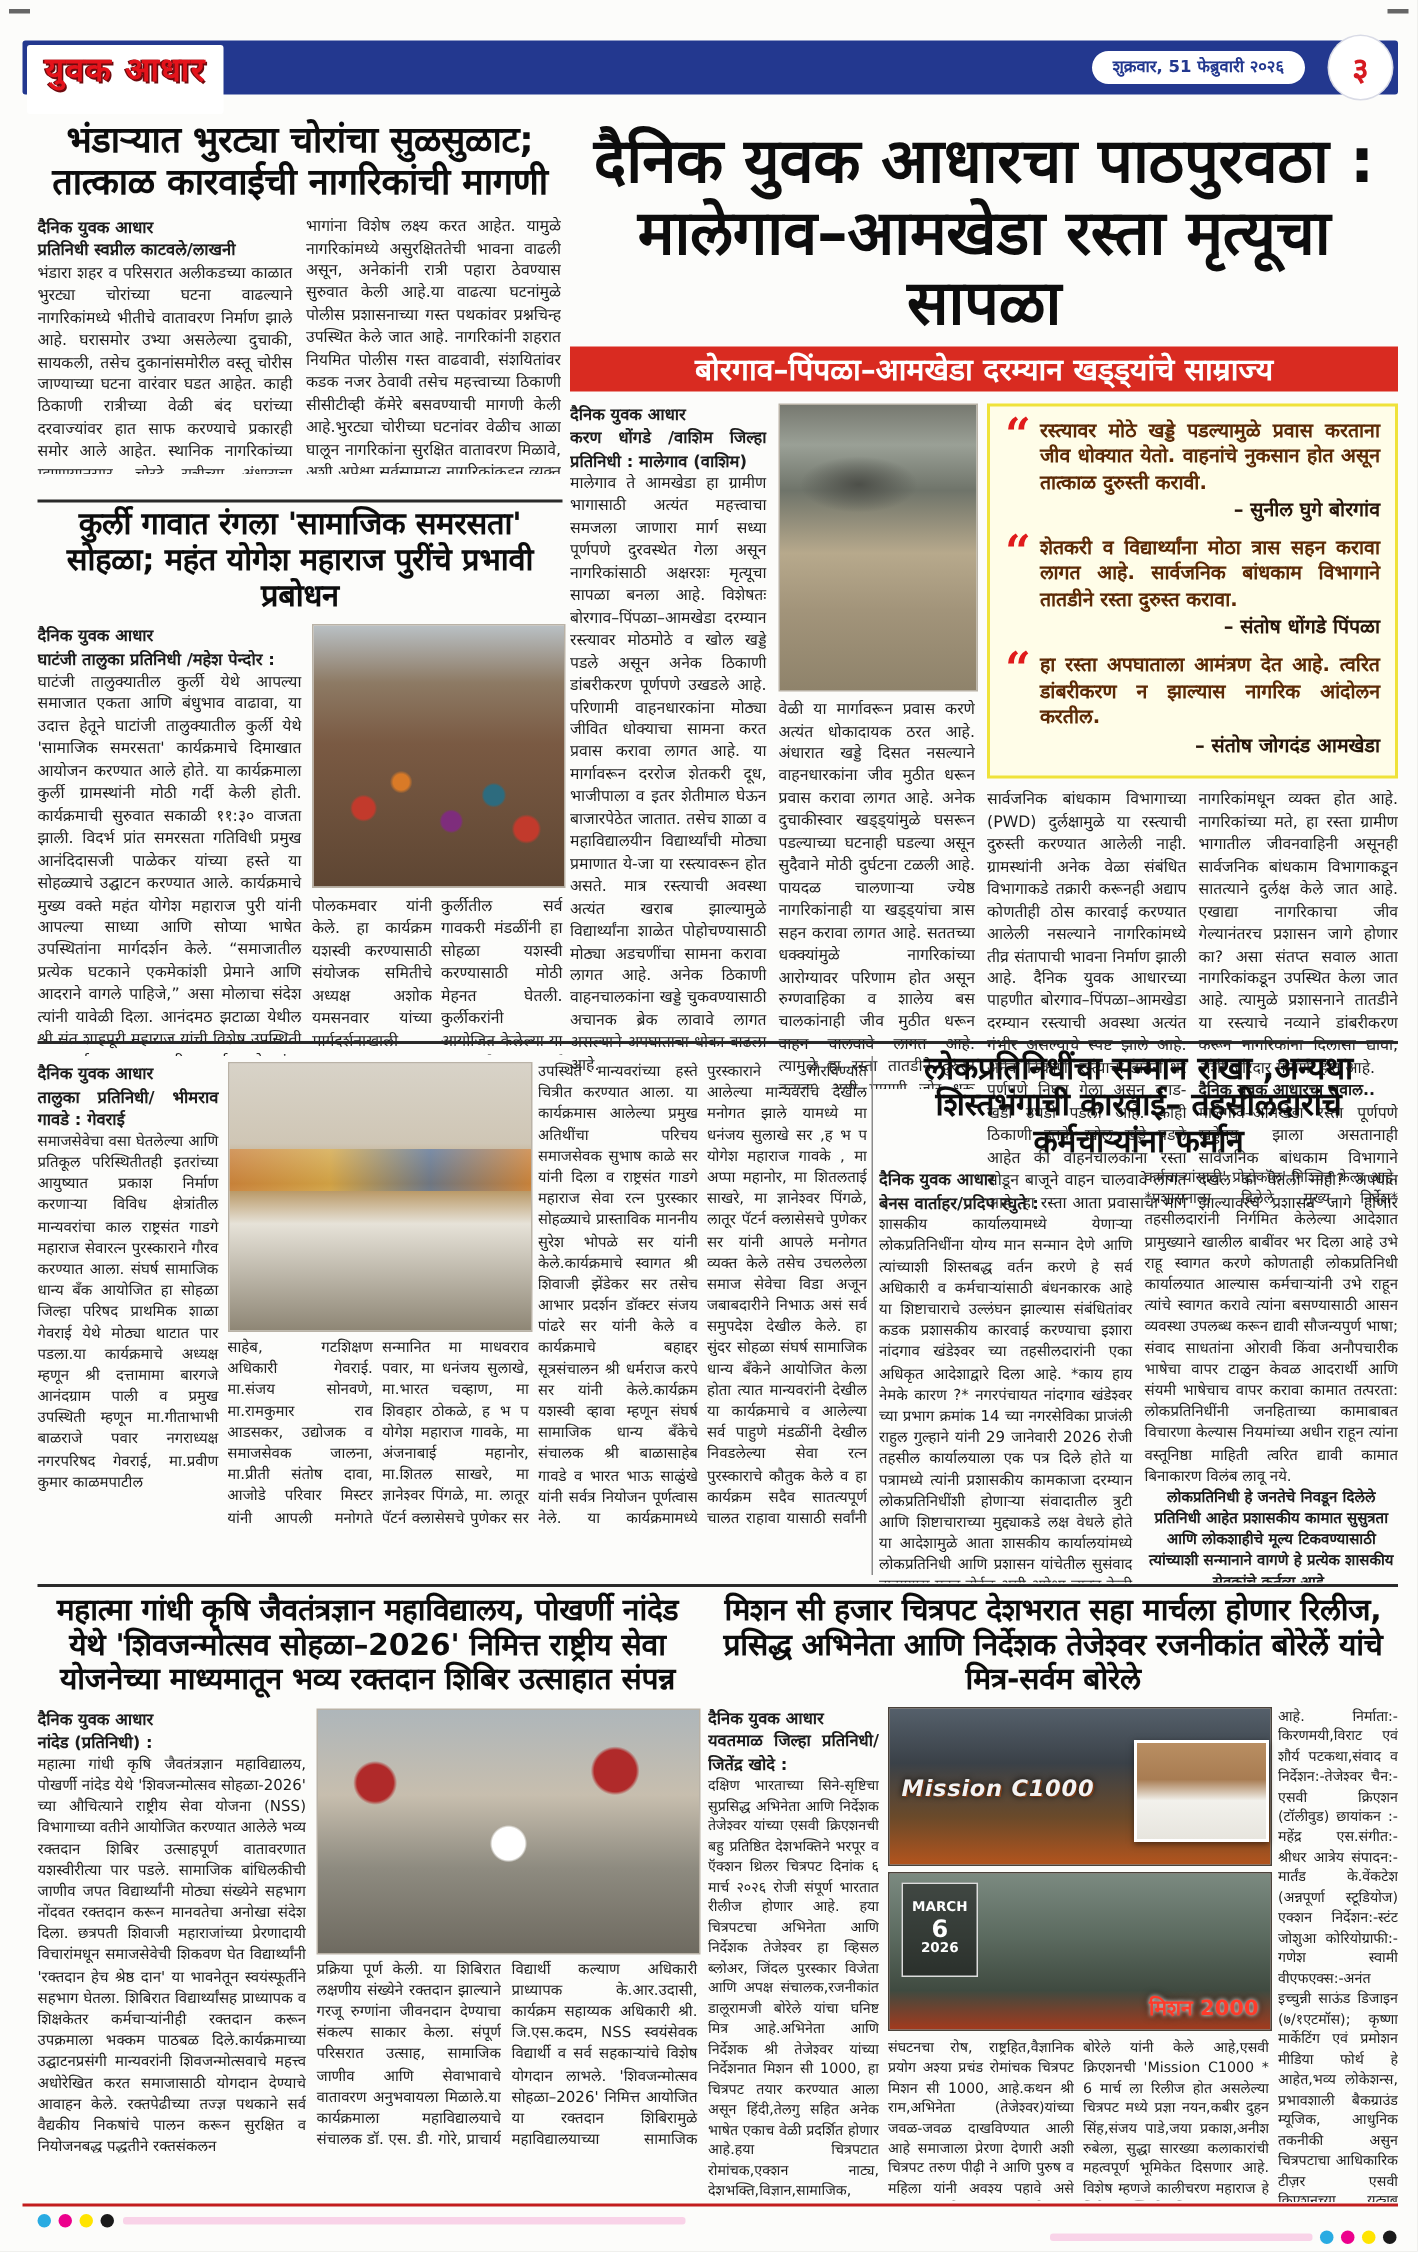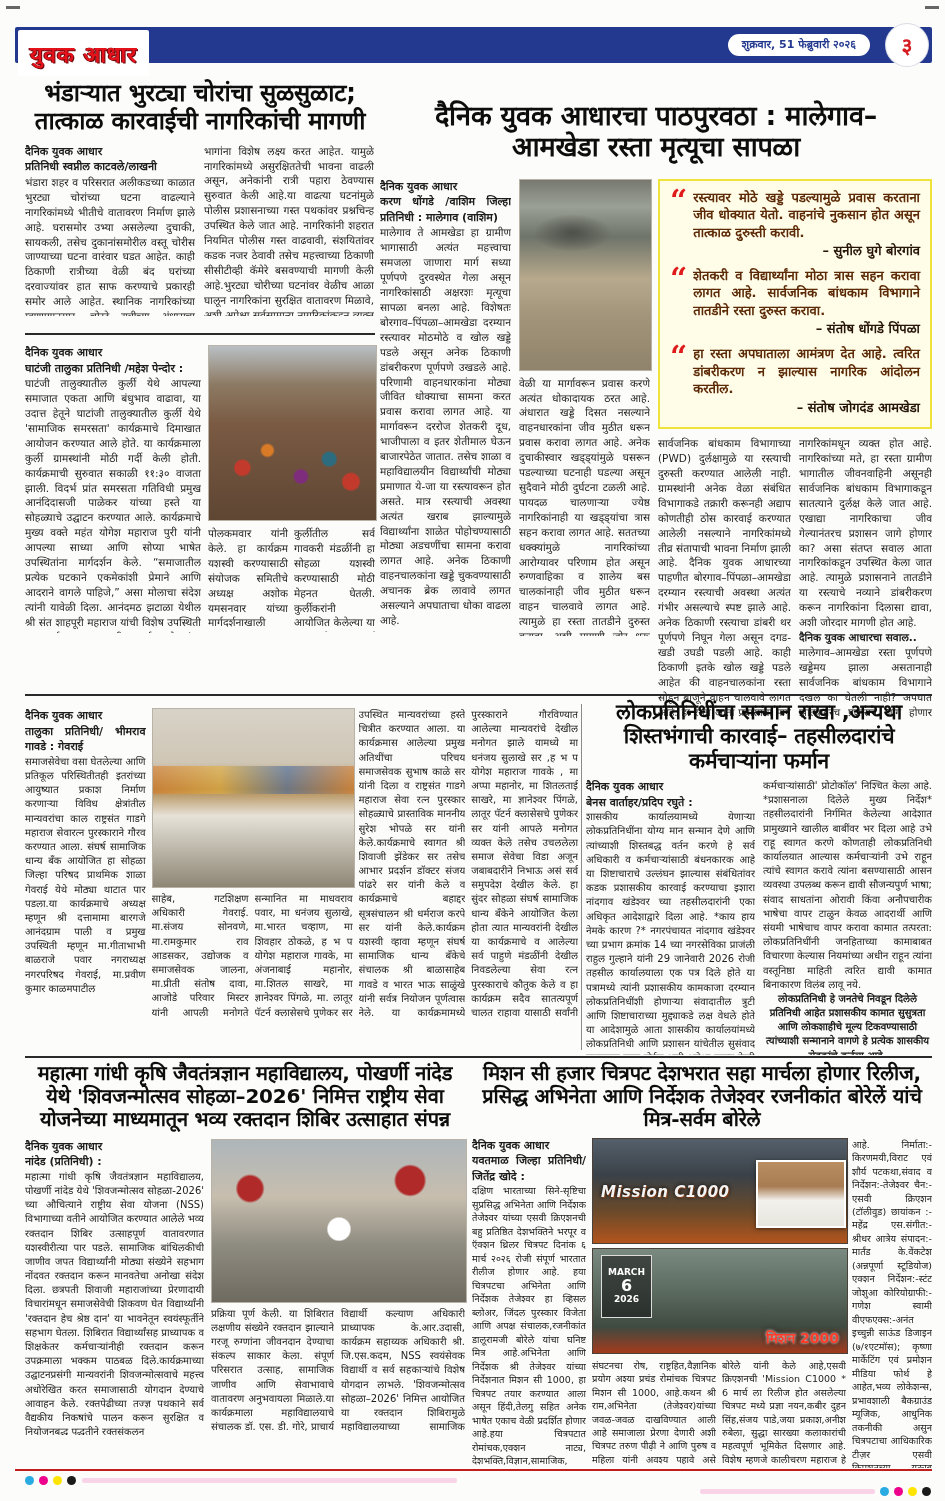--- a/index.html
+++ b/index.html
@@ -1,21 +1,21 @@
 <!DOCTYPE html>
 <html lang="mr"><head>
 <meta charset="utf-8">
 <style>
   html,body{margin:0;padding:0;background:#e8e8e4;}
   .page{position:relative;width:945px;height:1501px;margin:0 auto;background:#fcfcfa;
         font-family:"DejaVu Sans","Liberation Sans",sans-serif;color:#1c1c1c;overflow:hidden;}
   .mark{position:absolute;top:6px;width:14px;height:3px;background:#666;}
   
   .masthead{position:absolute;left:15px;top:27px;width:917px;height:36px;background:#23388f;border-radius:2px;}
-  .logo-box{position:absolute;left:3px;top:3px;height:46px;background:#fff;display:flex;align-items:center;
+  .logo-box{position:absolute;left:3px;top:3px;height:46px;background:#fff;display:flex;align-items:flex-start;
             padding:0 12px;border-radius:2px;}
   .logo-text{font-size:22px;font-weight:900;color:#e4131b;letter-spacing:1px;
              text-shadow:1px 1px 0 #6d0a0e, -1px 0 0 #6d0a0e;}
   .date-pill{position:absolute;right:62px;top:7px;height:22px;line-height:22px;background:#fff;color:#23388f;
              font-size:11px;font-weight:700;padding:0 14px;border-radius:11px;}
   .page-circle{position:absolute;right:4px;top:-3px;width:42px;height:42px;background:#fff;border-radius:50%;
                display:flex;align-items:center;justify-content:center;font-size:21px;font-weight:900;color:#d61a21;
                box-shadow:0 0 0 1px #d9dbe6;}
   
   .art{position:absolute;}
@@ -98,21 +98,22 @@
       </div>
       <div class="body" style="width:170px;height:172px;">
         <span>भागांना विशेष लक्ष्य करत आहेत. यामुळे नागरिकांमध्ये असुरक्षिततेची भावना वाढली असून, अनेकांनी रात्री पहारा ठेवण्यास सुरुवात केली आहे.या वाढत्या घटनांमुळे पोलीस प्रशासनाच्या गस्त पथकांवर प्रश्नचिन्ह उपस्थित केले जात आहे. नागरिकांनी शहरात नियमित पोलीस गस्त वाढवावी, संशयितांवर कडक नजर ठेवावी तसेच महत्त्वाच्या ठिकाणी सीसीटीव्ही कॅमेरे बसवण्याची मागणी केली आहे.भुरट्या चोरीच्या घटनांवर वेळीच आळा घालून नागरिकांना सुरक्षित वातावरण मिळावे, अशी अपेक्षा सर्वसामान्य नागरिकांकडून व्यक्त होत आहे.</span>
       </div>
     </div>
   </article>
 
   <div class="rule" style="left:25px;top:333px;width:350px;"></div>
 
   <article class="art" style="left:380px;top:84px;width:552px;">
-    <h1 class="hl" style="font-size:27px;margin:16px;text-align:center;">दैनिक युवक आधारचा पाठपुरवठा : मालेगाव–आमखेडा रस्ता मृत्यूचा सापळा</h1>
+    <h1 class="hl" style="font-size:41px;margin:0;text-align:center;">दैनिक युवक आधारचा पाठपुरवठा : मालेगाव–आमखेडा रस्ता मृत्यूचा सापळा</h1>
+    <div class="band">बोरगाव–पिंपळा–आमखेडा दरम्यान खड्ड्यांचे साम्राज्य</div>
     <div class="cols" style="gap:8px;margin-top:8px;">
       <div class="body" style="width:131px;height:456px;">
         <div class="press">दैनिक युवक आधार</div>
         <div class="reporter">करण धोंगडे /वाशिम जिल्हा प्रतिनिधी : मालेगाव (वाशिम)</div>
         <span>मालेगाव ते आमखेडा हा ग्रामीण भागासाठी अत्यंत महत्त्वाचा समजला जाणारा मार्ग सध्या पूर्णपणे दुरवस्थेत गेला असून नागरिकांसाठी अक्षरशः मृत्यूचा सापळा बनला आहे. विशेषतः बोरगाव–पिंपळा–आमखेडा दरम्यान रस्त्यावर मोठमोठे व खोल खड्डे पडले असून अनेक ठिकाणी डांबरीकरण पूर्णपणे उखडले आहे. परिणामी वाहनधारकांना मोठ्या जीवित धोक्याचा सामना करत प्रवास करावा लागत आहे. या मार्गावरून दररोज शेतकरी दूध, भाजीपाला व इतर शेतीमाल घेऊन बाजारपेठेत जातात. तसेच शाळा व महाविद्यालयीन विद्यार्थ्यांची मोठ्या प्रमाणात ये-जा या रस्त्यावरून होत असते. मात्र रस्त्याची अवस्था अत्यंत खराब झाल्यामुळे विद्यार्थ्यांना शाळेत पोहोचण्यासाठी मोठ्या अडचणींचा सामना करावा लागत आहे. अनेक ठिकाणी वाहनचालकांना खड्डे चुकवण्यासाठी अचानक ब्रेक लावावे लागत असल्याने अपघाताचा धोका वाढला आहे.</span>
       </div>
       <div style="width:131px;">
         <div class="photo ph-road" style="width:131px;height:190px;margin-bottom:5px;"></div>
         <div class="body" style="height:260px;">वेळी या मार्गावरून प्रवास करणे अत्यंत धोकादायक ठरत आहे. अंधारात खड्डे दिसत नसल्याने वाहनधारकांना जीव मुठीत धरून प्रवास करावा लागत आहे. अनेक दुचाकीस्वार खड्ड्यांमुळे घसरून पडल्याच्या घटनाही घडल्या असून सुदैवाने मोठी दुर्घटना टळली आहे. पायदळ चालणाऱ्या ज्येष्ठ नागरिकांनाही या खड्ड्यांचा त्रास सहन करावा लागत आहे. सततच्या धक्क्यांमुळे नागरिकांच्या आरोग्यावर परिणाम होत असून रुग्णवाहिका व शालेय बस चालकांनाही जीव मुठीत धरून वाहन चालवावे लागत आहे. त्यामुळे हा रस्ता तातडीने दुरुस्त करावा, अशी मागणी जोर धरू लागली आहे.</div>
       </div>
@@ -142,20 +143,21 @@
             <span>नागरिकांमधून व्यक्त होत आहे. नागरिकांच्या मते, हा रस्ता ग्रामीण भागातील जीवनवाहिनी असूनही सार्वजनिक बांधकाम विभागाकडून सातत्याने दुर्लक्ष केले जात आहे. एखाद्या नागरिकाचा जीव गेल्यानंतरच प्रशासन जागे होणार का? असा संतप्त सवाल आता नागरिकांकडून उपस्थित केला जात आहे. त्यामुळे प्रशासनाने तातडीने या रस्त्याचे नव्याने डांबरीकरण करून नागरिकांना दिलासा द्यावा, अशी जोरदार मागणी होत आहे.</span>
             <div class="qsub">दैनिक युवक आधारचा सवाल..</div>
             <span>मालेगाव–आमखेडा रस्ता पूर्णपणे खड्डेमय झाला असतानाही सार्वजनिक बांधकाम विभागाने दखल का घेतली नाही? अपघात झाल्यावरच प्रशासन जागे होणार का, असा संतप्त सवाल दैनिक युवक आधार उपस्थित करत आहे.</span>
           </div>
         </div>
       </div>
     </div>
   </article>
 
   <article class="art" style="left:25px;top:338px;width:350px;">
+    <h2 class="hl" style="font-size:20.5px;margin:0;">कुर्ली गावात रंगला 'सामाजिक समरसता' सोहळा; महंत योगेश महाराज पुरींचे प्रभावी प्रबोधन</h2>
     <div class="cols" style="gap:7px;margin-top:7px;">
       <div class="body" style="width:176px;height:288px;">
         <div class="press">दैनिक युवक आधार</div>
         <div class="reporter">घाटंजी तालुका प्रतिनिधी /महेश पेन्दोर :</div>
         <span>घाटंजी तालुक्यातील कुर्ली येथे आपल्या समाजात एकता आणि बंधुभाव वाढावा, या उदात्त हेतूने घाटांजी तालुक्यातील कुर्ली येथे 'सामाजिक समरसता' कार्यक्रमाचे दिमाखात आयोजन करण्यात आले होते. या कार्यक्रमाला कुर्ली ग्रामस्थांनी मोठी गर्दी केली होती. कार्यक्रमाची सुरुवात सकाळी ११:३० वाजता झाली. विदर्भ प्रांत समरसता गतिविधी प्रमुख आनंदिदासजी पाळेकर यांच्या हस्ते या सोहळ्याचे उद्घाटन करण्यात आले. कार्यक्रमाचे मुख्य वक्ते महंत योगेश महाराज पुरी यांनी आपल्या साध्या आणि सोप्या भाषेत उपस्थितांना मार्गदर्शन केले. “समाजातील प्रत्येक घटकाने एकमेकांशी प्रेमाने आणि आदराने वागले पाहिजे,” असा मोलाचा संदेश त्यांनी यावेळी दिला. आनंदमठ झटाळा येथील श्री संत शाहपूरी महाराज यांची विशेष उपस्थिती या कार्यक्रमाला लाभली. कार्यक्रमाचे सुंदर सूत्रसंचालन अजय</span>
       </div>
       <div style="width:167px;">
         <div class="photo ph-crowd" style="width:167px;height:174px;"></div>
         <div class="cols" style="gap:6px;margin-top:5px;">
           <div class="body" style="width:80px;height:106px;">

